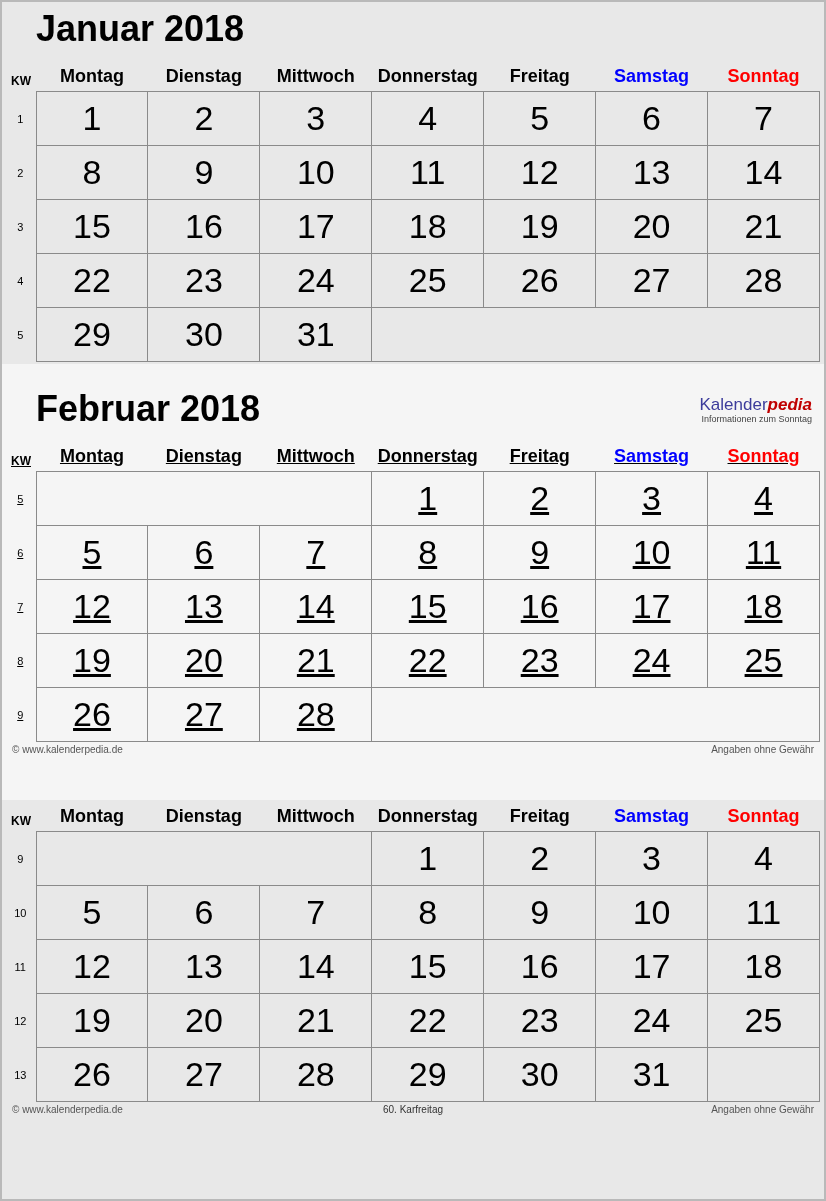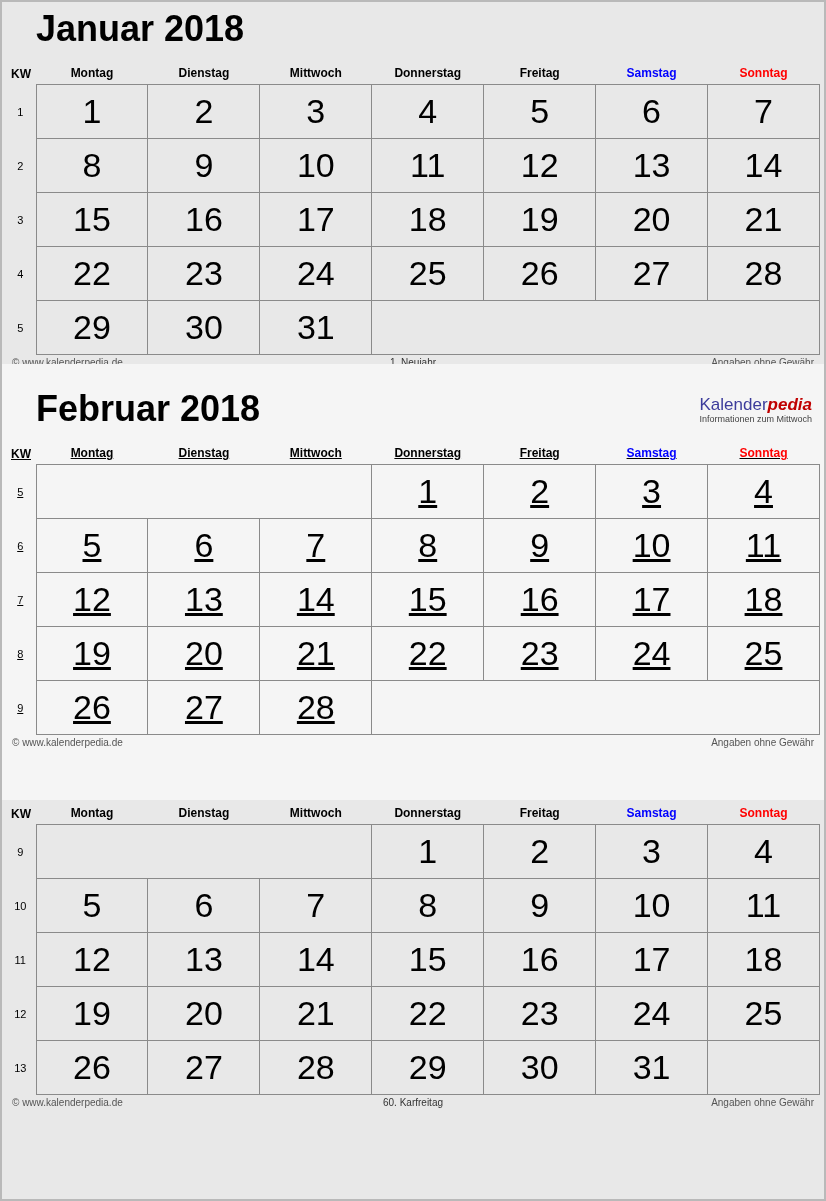--- a/index.html
+++ b/index.html
@@ -70,21 +70,21 @@
   table.cal {
     width: 100%;
     border-collapse: collapse;
     table-layout: fixed;
   }
   table.cal col.kw { width: 30px; }
   table.cal col.day { width: calc((100% - 30px) / 7); }
 
   table.cal th.kw-head,
   table.cal th.day-head {
-    font-size: 12px;
+    font-size: 18px;
     font-weight: bold;
     text-align: center;
     padding: 2px 0 4px 0;
     border: none;
     background: transparent;
   }
   table.cal th.kw-head {
     font-size: 12px;
     font-weight: bold;
     color: #000;
@@ -225,21 +225,21 @@
       </div>
     </div>
   </div>
 
   <div class="month-block light" id="block-feb">
     <div class="month-inner">
       <div class="month-head">
         <div class="month-title">Februar 2018</div>
         <div class="brand">
           <div class="brand-main"><span class="light-part">Kalender</span><span class="italic-part">pedia</span></div>
-          <div class="brand-sub">Informationen zum Mittwoch</div>
+          <div class="brand-sub">Informationen zum Sonntag</div>
         </div>
       </div>
       <div id="table-feb">
           <table class="cal">
             <colgroup>
               <col class="kw">
               <col class="day">
               <col class="day">
               <col class="day">
               <col class="day">

